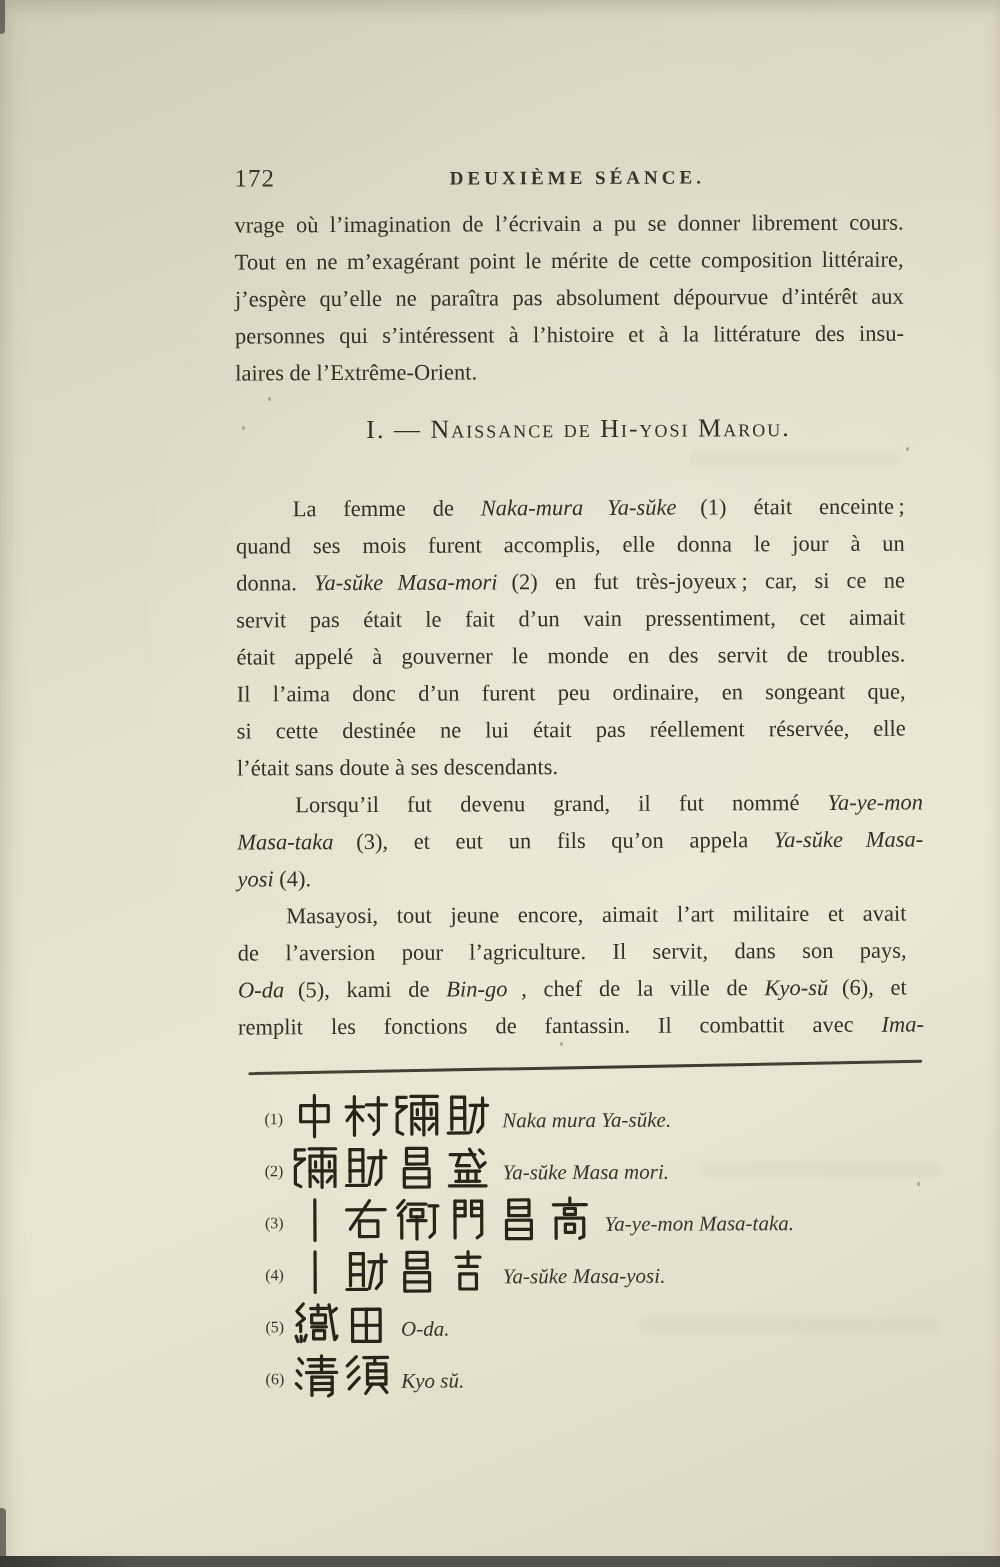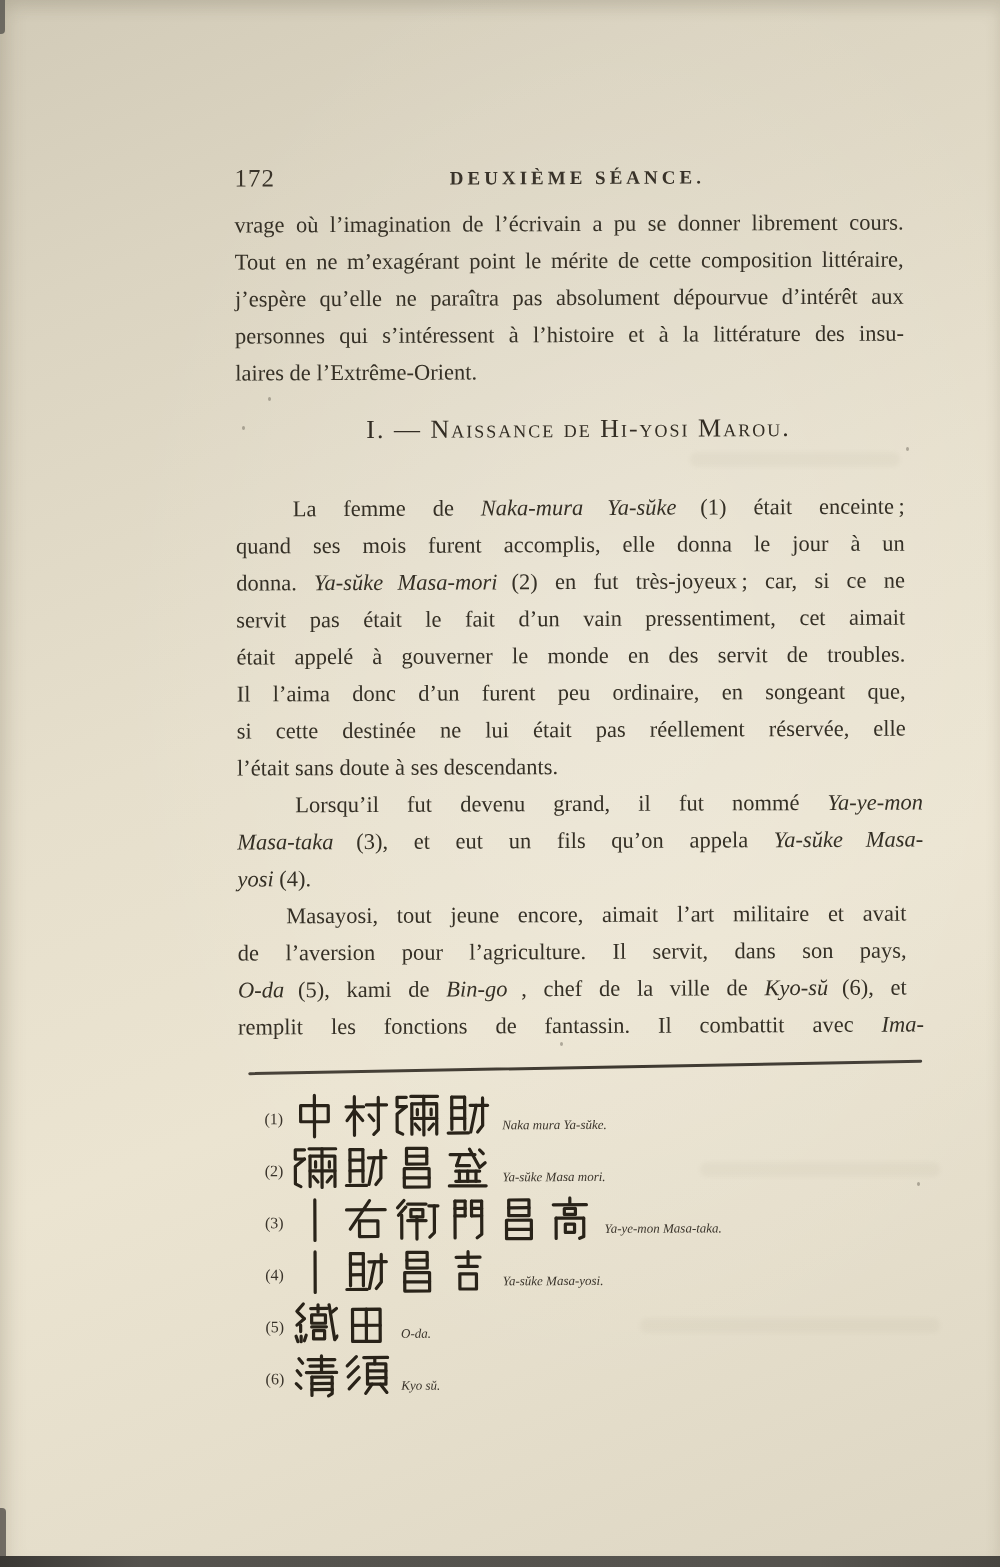--- a/index.html
+++ b/index.html
@@ -28,21 +28,21 @@
     font-variant:small-caps;font-size:26px;letter-spacing:2px;color:#332d24;}
   .fn-rule{position:absolute;left:10px;top:1066px;width:674px;height:3px;
     background:linear-gradient(90deg,#49433a,#3e3930 55%,#46413a);border-radius:2px;
     transform:rotate(-0.8deg);}
   .footnotes{position:absolute;left:26px;top:1092px;}
   .fn-row{display:flex;align-items:flex-end;margin-bottom:6px;height:46px;}
   .fn-num{font-size:16px;color:#3a342b;align-self:center;margin-right:8px;margin-top:6px;white-space:pre;}
   .fn-kanji{display:flex;align-items:flex-end;gap:5px;}
   .kanji{width:46px;height:46px;display:block;}
   .kanji polyline{fill:none;stroke:#292319;stroke-width:7;stroke-linecap:round;stroke-linejoin:round;}
-  .fn-roman{font-style:italic;font-size:13px;color:#3a342b;margin-left:12px;margin-bottom:5px;white-space:pre;}
+  .fn-roman{font-style:italic;font-size:21px;color:#3a342b;margin-left:12px;margin-bottom:5px;white-space:pre;}
   .edge-bottom{position:absolute;left:0;right:0;bottom:0;height:11px;
     background:linear-gradient(90deg,#3a3834,#55534e 14%,#56544f 82%,#474540);}
   .edge-tl{position:absolute;left:0;top:0;width:5px;height:34px;background:#5d5b55;opacity:.85;border-bottom-right-radius:4px;}
   .edge-bl{position:absolute;left:0;bottom:11px;width:6px;height:48px;background:#56534d;opacity:.8;border-top-right-radius:4px;}
   .speck{position:absolute;width:3px;height:4px;border-radius:50%;background:#4a443a;opacity:.38;}
   .ghost{position:absolute;height:15px;border-radius:7px;background:#8a8268;opacity:.06;filter:blur(2px);}
 </style>
 </head>
 <body>
 

